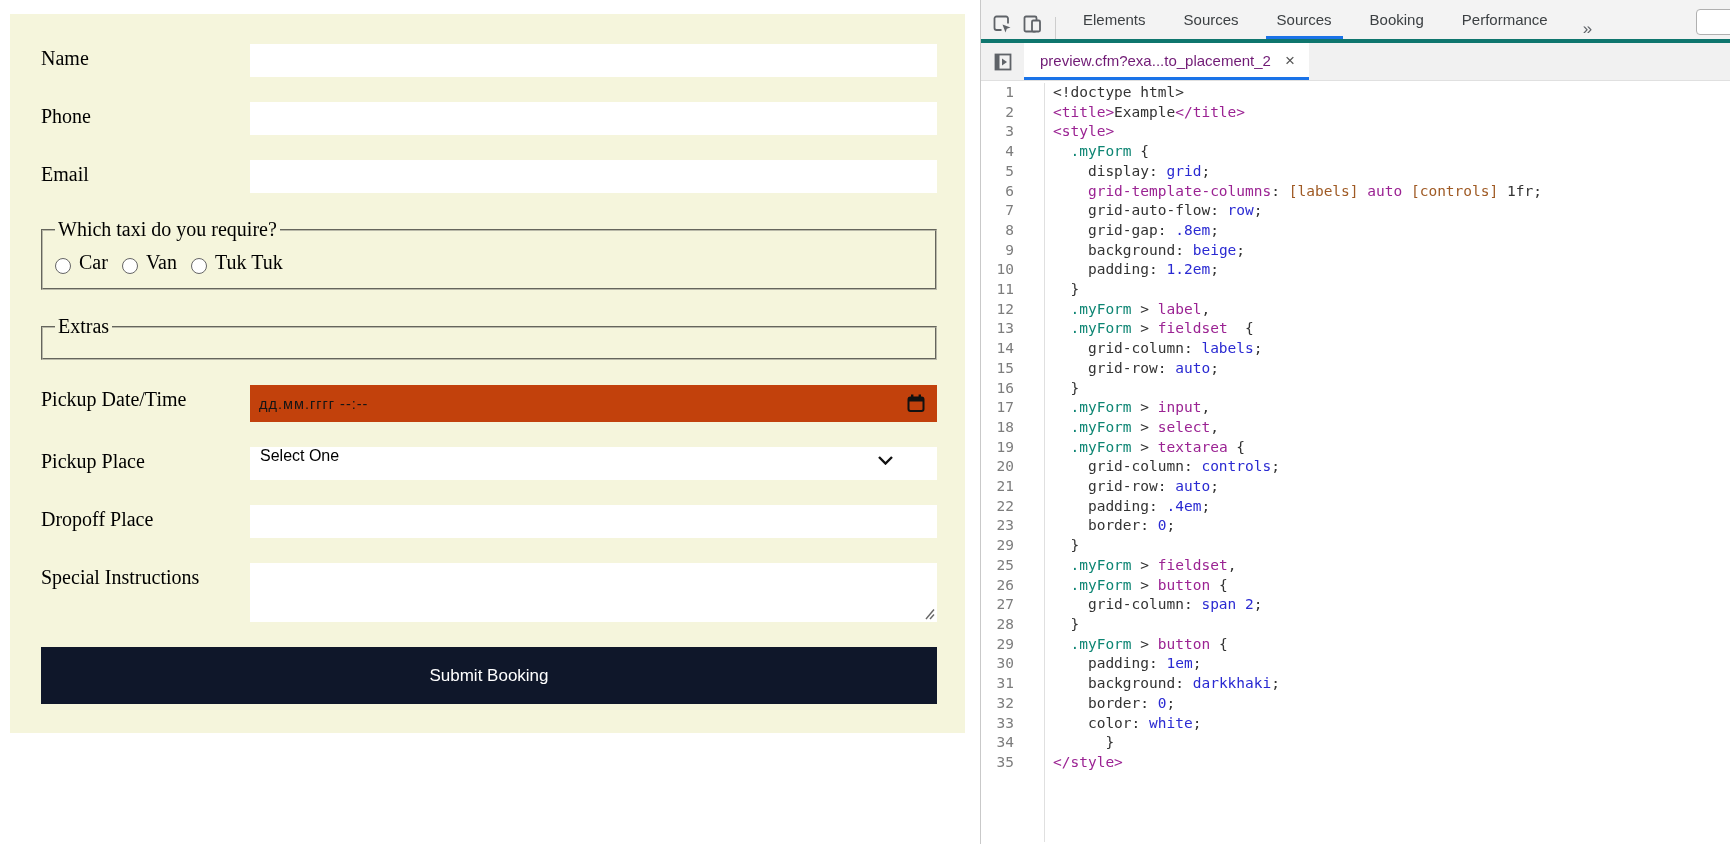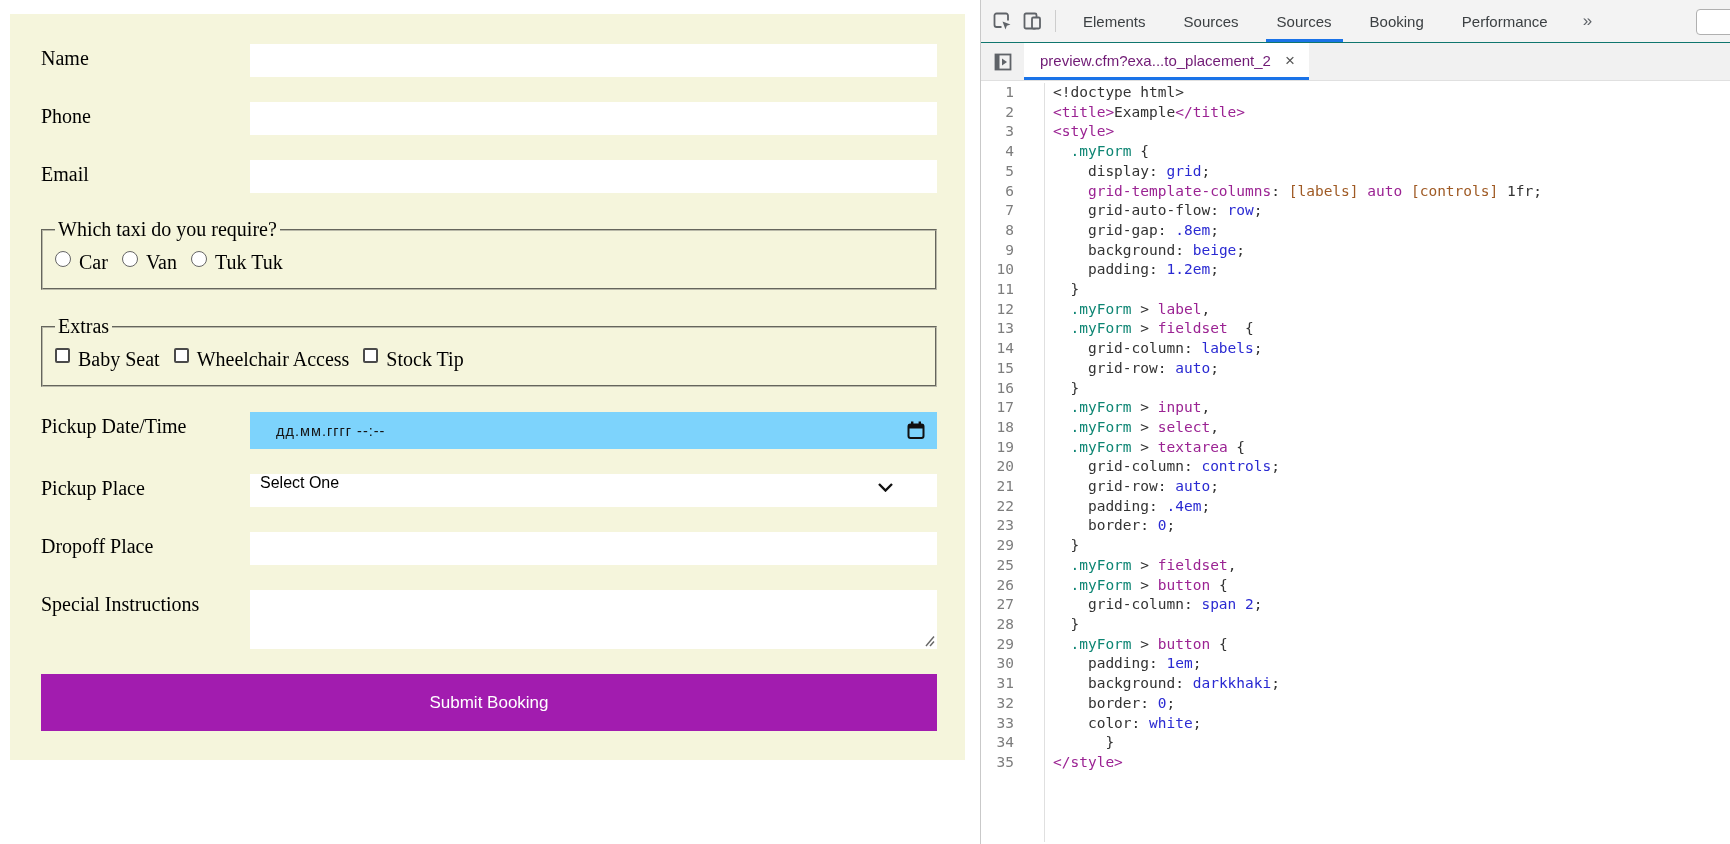--- a/index.html
+++ b/index.html
@@ -10,41 +10,41 @@
   
   .page { position:absolute; left:0; top:0; width:980px; height:844px; background:#fff; }
   .myform { position:absolute; left:10px; top:14px; width:955px;
             background:#f5f5dc; padding:30px 28px 29px 31px;
             display:grid; grid-template-columns:209px 1fr; row-gap:25px; column-gap:0; }
   .frm-label { font-family:Liberation Serif, serif; font-size:20px; color:#000; padding-top:3px; }
   .frm-input { background:#fff; border:0; height:33px; width:100%; }
   .frm-fieldset { grid-column:1 / -1; border:2px groove #b9b9a9; padding:6px 12px 14px 12px; }
   .frm-fieldset legend { font-family:"Liberation Serif", serif; font-size:20px; color:#000; padding:0 3px; }
   .opt-row { display:flex; align-items:center; gap:14px; margin-top:4px; }
-  .opt { display:flex; align-items:flex-start; gap:8px; }
+  .opt { display:flex; align-items:flex-end; gap:8px; }
   .opt-label { font-family:"Liberation Serif", serif; font-size:20px; color:#000; }
   .radio { width:16px; height:16px; border:1px solid #666; border-radius:50%; background:#fff; flex:0 0 auto; }
   .checkbox { width:15px; height:15px; border:2px solid #4a4a4a; border-radius:2px; background:#fff; flex:0 0 auto; }
-  .date-box { position:relative; background:#7dd3fc; height:37px; display:flex; align-items:center;
-              padding:0 12px 0 26px; }
+  .date-box { position:relative; background:#c2410c; height:37px; display:flex; align-items:center;
+              padding:0 12px 0 9px; }
   .date-ph { font-size:14.5px; letter-spacing:1px; color:#151515; }
   .cal-icon { position:absolute; right:12px; top:9px; }
   .select-box { position:relative; background:#fff; height:33px; display:flex; align-items:flex-start; padding:0 10px; }
   .select-text { font-size:16px; color:#000; }
   .chev-icon { position:absolute; right:44px; top:9px; }
   .textarea-box { position:relative; background:#fff; height:59px; }
   .resize-icon { position:absolute; right:2px; bottom:2px; }
-  .submit-btn { grid-column:1 / -1; height:57px; background:#a21caf; border:0; color:#fff;
+  .submit-btn { grid-column:1 / -1; height:57px; background:#0f172a; border:0; color:#fff;
                 font-family:"Liberation Sans", sans-serif; font-size:17px; cursor:pointer; }
 
   
   .devtools { position:absolute; left:980px; top:0; width:750px; height:844px; background:#fff;
               border-left:1px solid #c9c9c9; }
-  .dt-toolbar { position:relative; height:43px; background:#f3f3f3; border-bottom:1px solid #0f766e;
-                display:flex; align-items:center; }
+  .dt-toolbar { position:relative; height:43px; background:#f3f3f3; border-bottom:4px solid #0f766e;
+                display:flex; align-items:flex-end; }
   .dt-iconbtn { width:30px; height:30px; display:flex; align-items:center; justify-content:center; }
   .dt-iconbtn:first-child { margin-left:6px; }
   .dt-sep { width:1px; height:22px; background:#cdcdcd; margin:0 8px; }
   .dt-tabs { display:flex; height:100%; }
   .dt-tab { position:relative; padding:0 19px; display:flex; align-items:center;
             font-size:15px; color:#3c4043; }
   .dt-tab .underline { position:absolute; left:8px; right:8px; bottom:0; height:3px; background:#1a73e8; }
   .dt-more { font-size:17px; color:#5f6368; margin-left:16px; }
   .dt-corner-frag { position:absolute; right:-8px; top:9px; width:42px; height:26px;
                     background:#fff; border:1px solid #b0b0b0; border-radius:4px; }
@@ -98,34 +98,20 @@
             </span>
             <span class="opt">
               <span class="radio"></span>
               <span class="opt-label">Tuk Tuk</span>
             </span>
           </div>
       </fieldset>
 
       <fieldset class="frm-fieldset">
         <legend>Extras</legend>
-        <div class="opt-row" id="extras-options">
-            <span class="opt">
-              <span class="checkbox"></span>
-              <span class="opt-label">Baby Seat</span>
-            </span>
-            <span class="opt">
-              <span class="checkbox"></span>
-              <span class="opt-label">Wheelchair Access</span>
-            </span>
-            <span class="opt">
-              <span class="checkbox"></span>
-              <span class="opt-label">Stock Tip</span>
-            </span>
-          </div>
       </fieldset>
 
       <label class="frm-label">Pickup Date/Time</label>
       <div class="date-box">
         <span class="date-ph">дд.мм.гггг  --:--</span>
         <span class="cal-icon">
           <svg width="18" height="19" viewBox="0 0 18 19">
             <rect x="1.5" y="3.5" width="15" height="13.5" rx="2" fill="none" stroke="#111" stroke-width="2"></rect>
             <rect x="1.5" y="3.5" width="15" height="4" fill="#111"></rect>
             <rect x="4" y="0.5" width="2.4" height="4" fill="#111"></rect>

